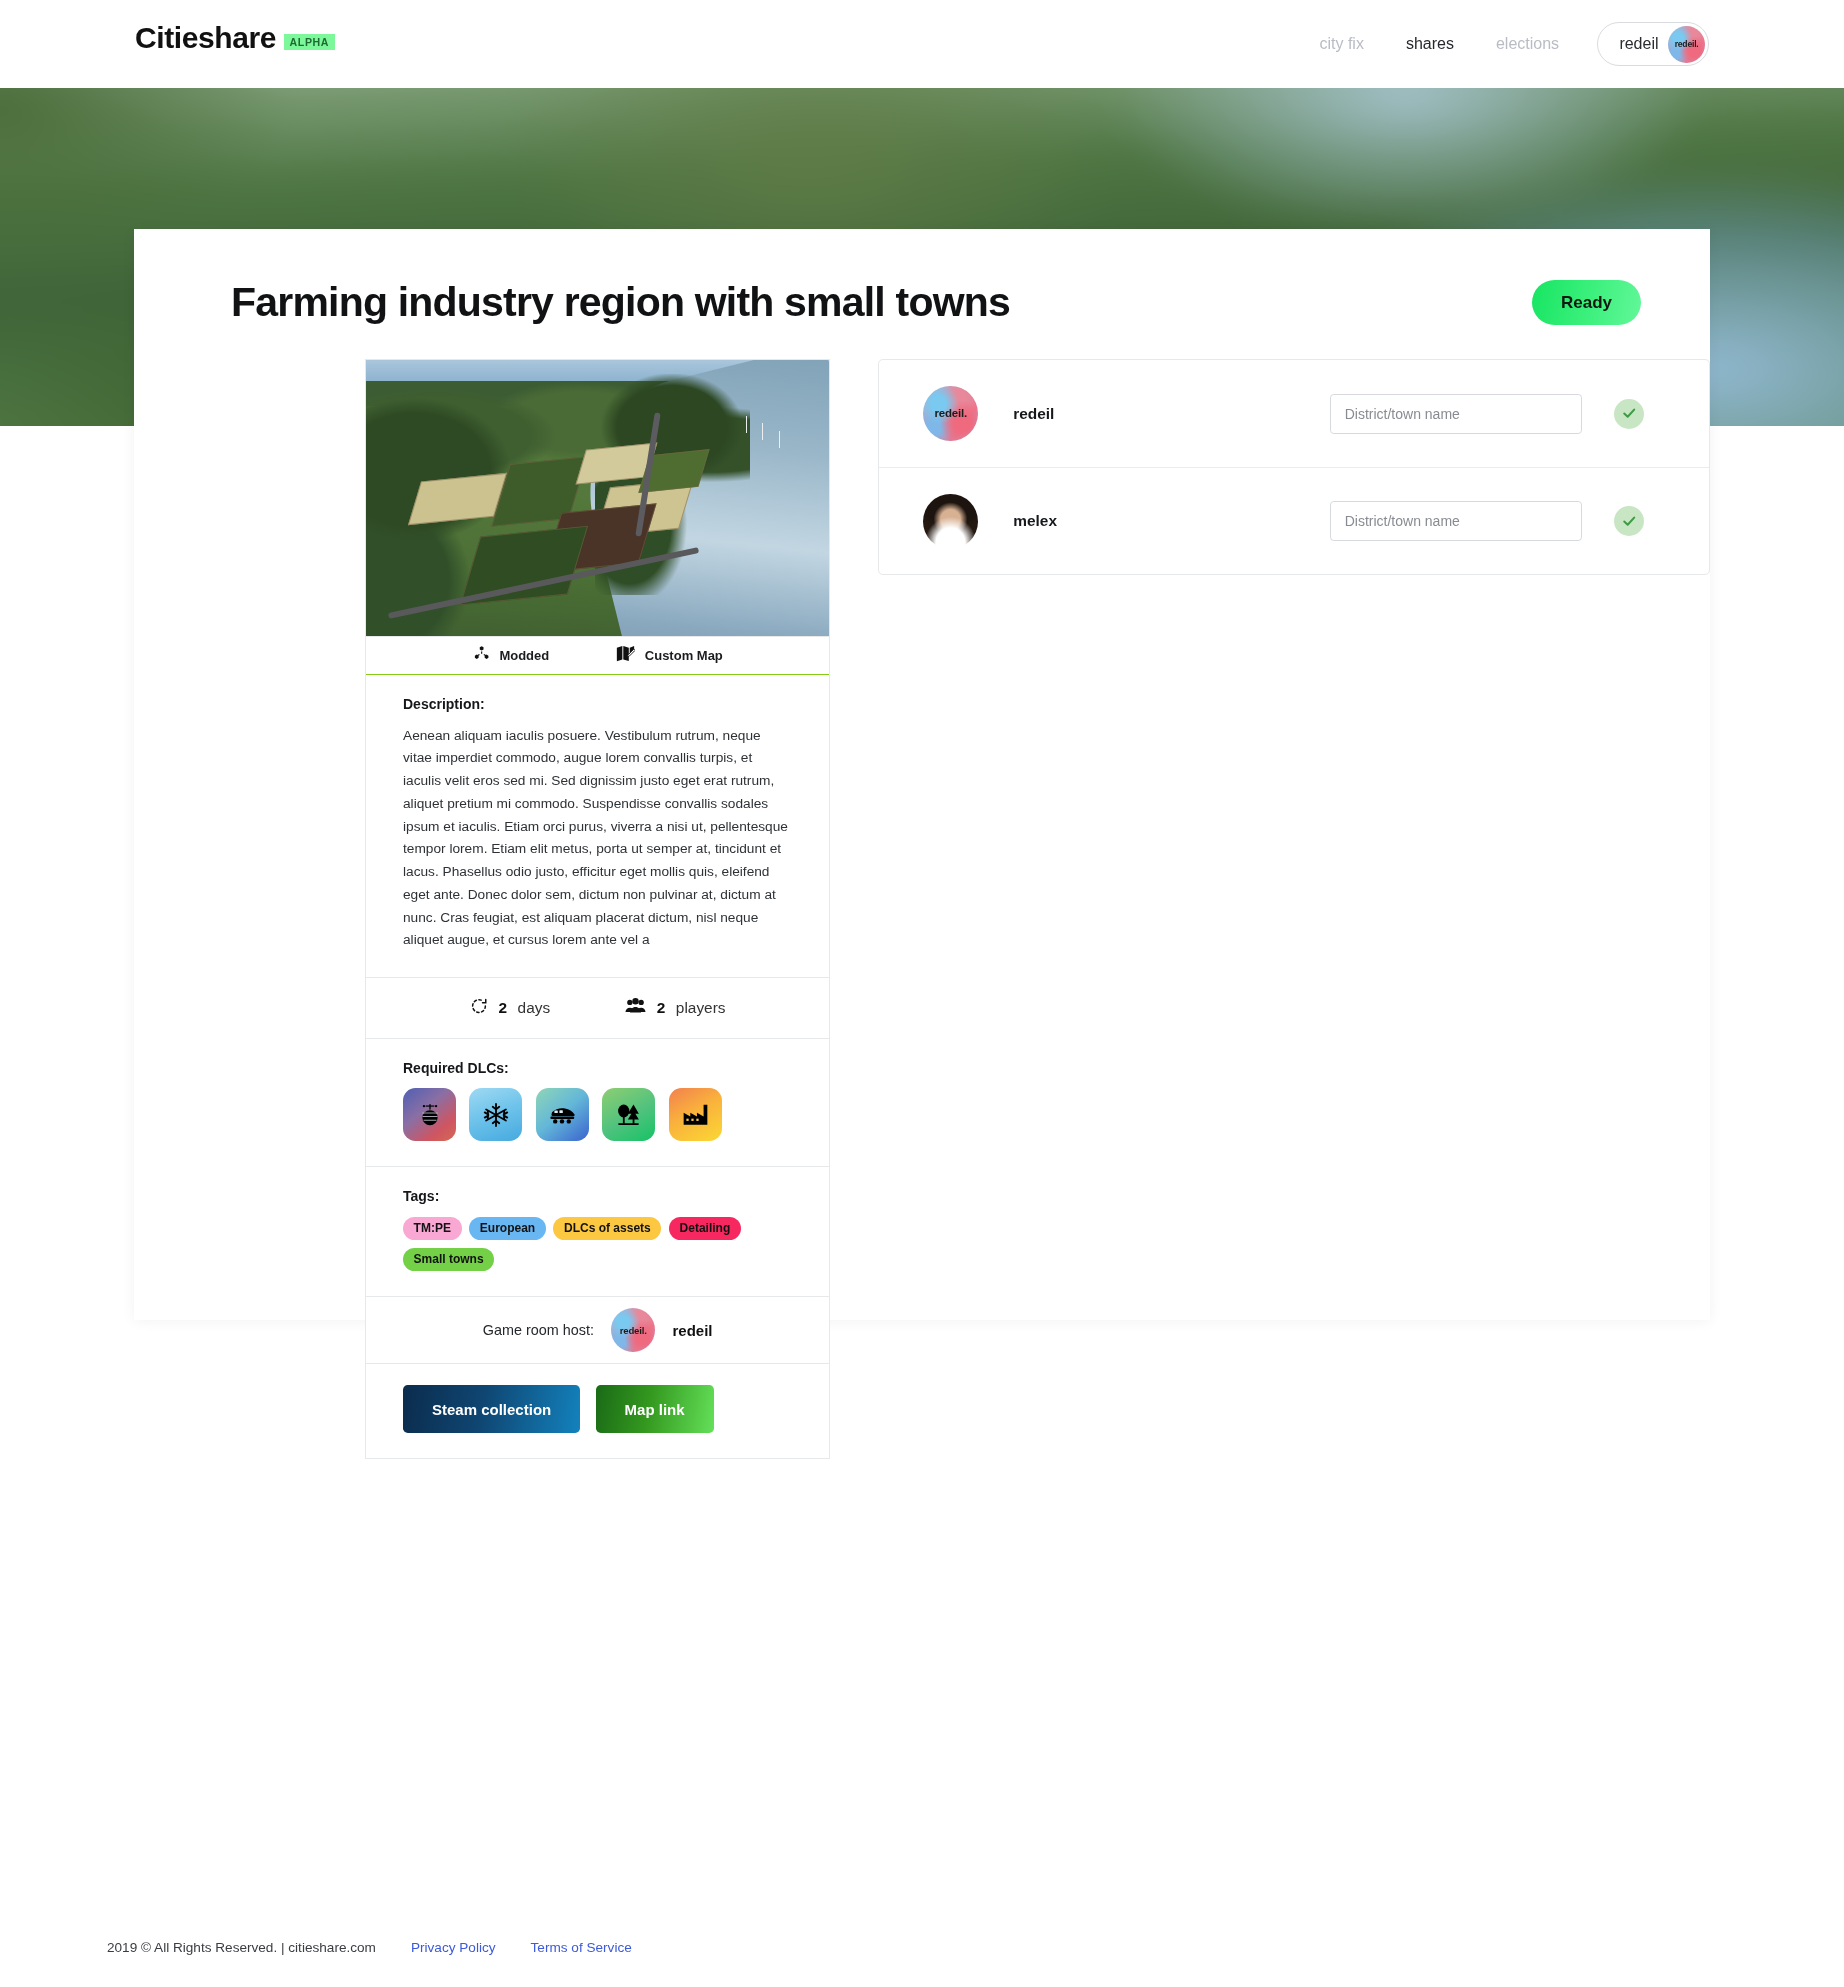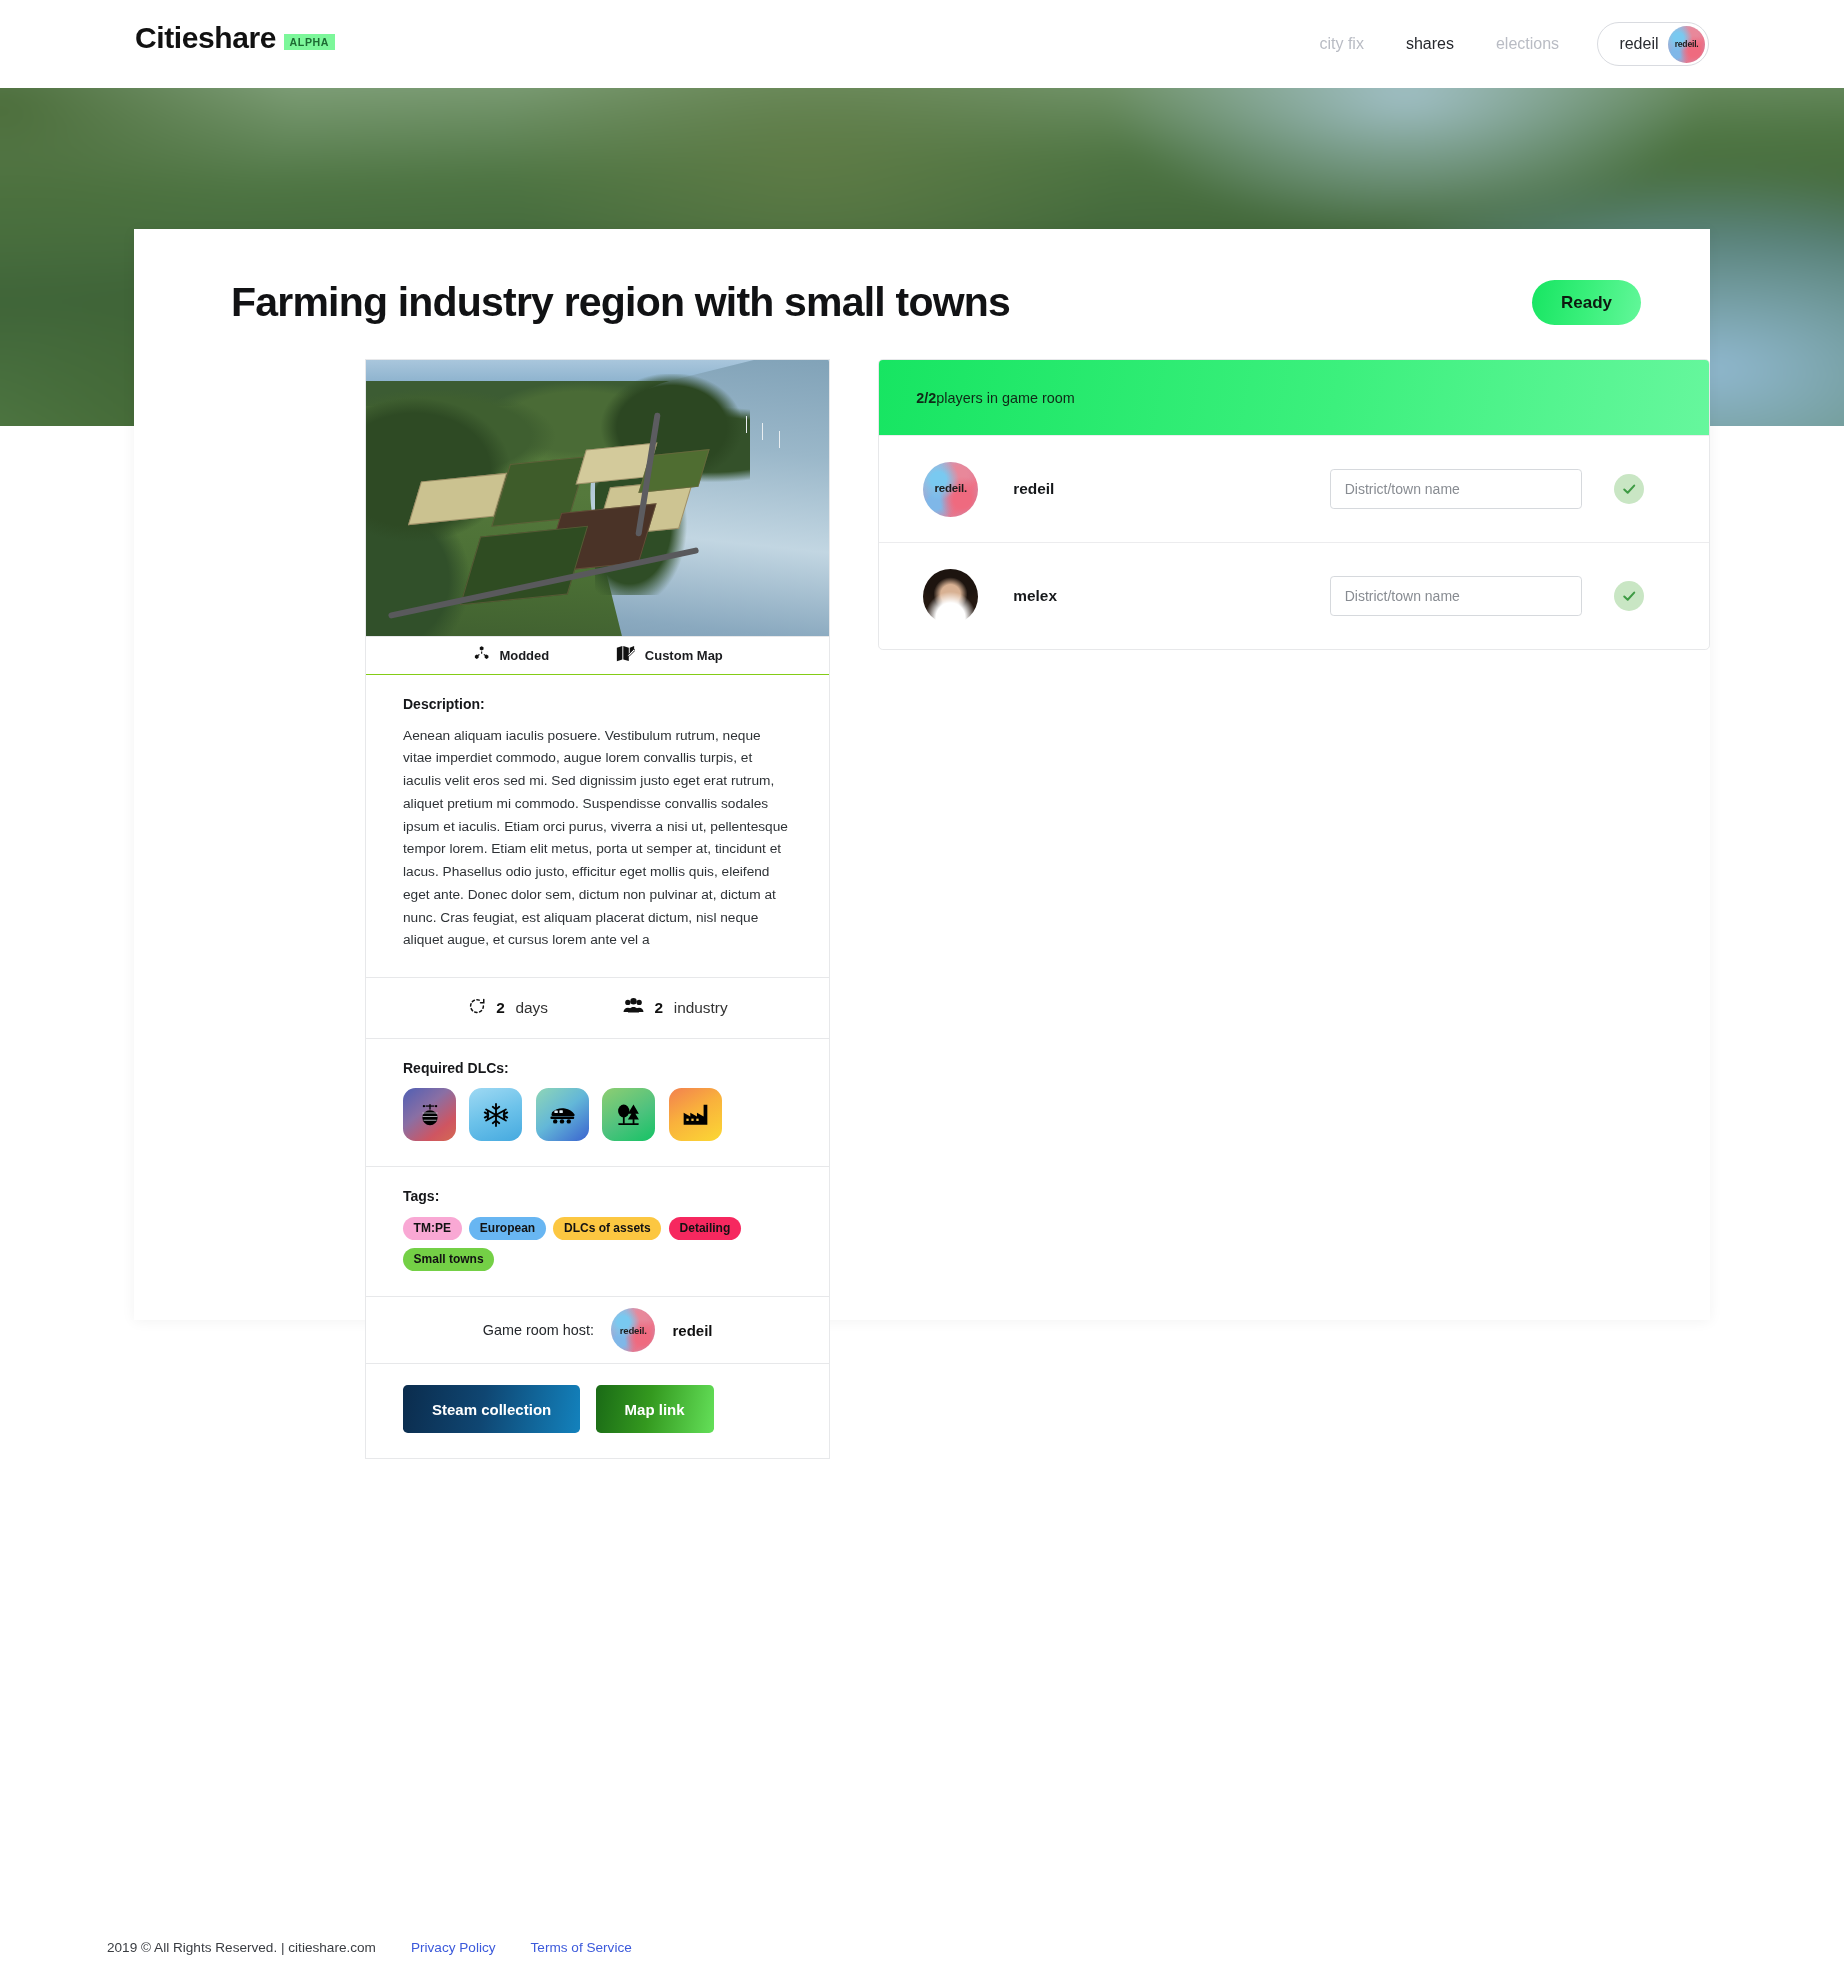--- a/index.html
+++ b/index.html
@@ -487,21 +487,21 @@
             <svg width="21" height="17.3" viewBox="0 0 26 20" fill="#111">
               <circle cx="6" cy="6" r="3.3"></circle>
                 <path d="M.6 18c0-3.2 2.4-5.5 5.4-5.5s5.4 2.3 5.4 5.5z"></path>
               <circle cx="20" cy="6" r="3.3"></circle>
                 <path d="M14.6 18c0-3.2 2.4-5.5 5.4-5.5s5.4 2.3 5.4 5.5z"></path>
               <circle cx="13" cy="4.6" r="4"></circle>
                 <path d="M6.2 18.6c0-3.8 3-6.8 6.8-6.8s6.8 3 6.8 6.8z"></path>
             </svg>
           </span>
           <b>2</b>
-          <span>industry</span>
+          <span>players</span>
         </div>
       </div>
 
       <div class="sect">
         <div class="sect-label">Required DLCs:</div>
         <div class="dlc-row">
           <div class="dlc dlc-1">
             <svg width="26" height="26" viewBox="0 0 24 24" fill="#000">
               <circle cx="12" cy="14.5" r="7"></circle>
               <rect x="11.4" y="2" width="1.2" height="5"></rect>
@@ -569,24 +569,20 @@
       </div>
 
       <div class="btn-row">
         <button class="big-btn btn-steam">Steam collection</button>
         <button class="big-btn btn-map">Map link</button>
       </div>
 
     </section>
 
     <section class="right-col">
-      <div class="room-head">
-        <b>2/2</b>
-          <span> players in game room</span>
-      </div>
 
       <div class="player-row">
         <span class="avatar avatar-player">
           <span class="a-label">redeil.</span>
         </span>
         <span class="player-name">redeil</span>
         <input class="town-input" type="text" placeholder="District/town name" style="">
         <span class="check-circle">
           <svg width="16.3" height="16.3" viewBox="0 0 20 20" fill="none" stroke="#3f9b45" stroke-width="2.5" stroke-linecap="round" stroke-linejoin="round">
             <path d="M4 10.4 8.2 14.4 16.2 5.6"></path>

